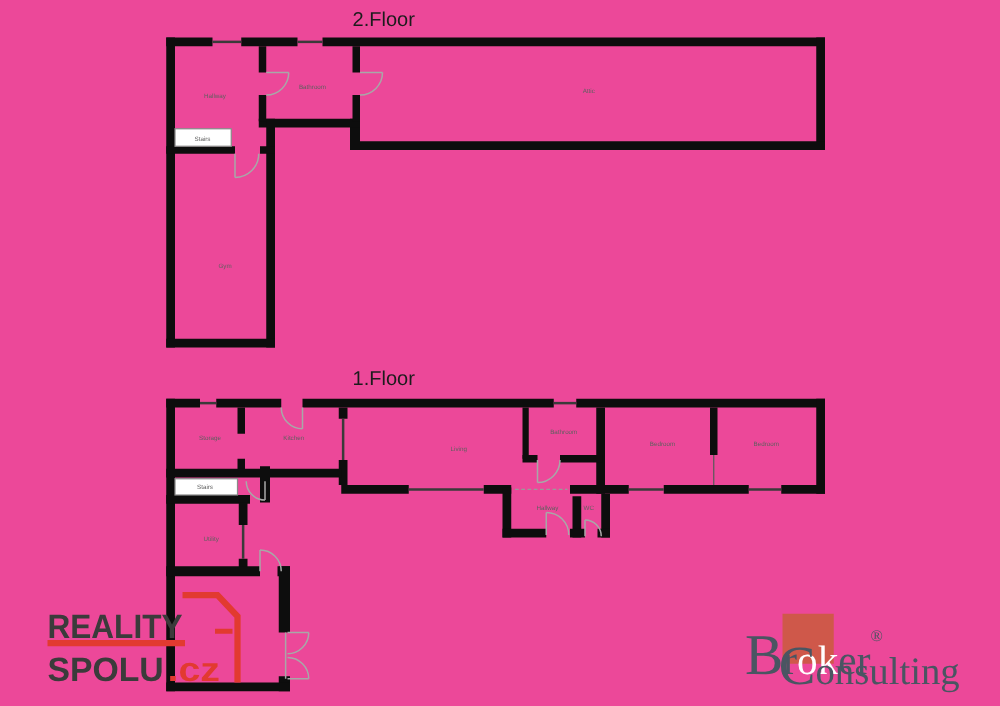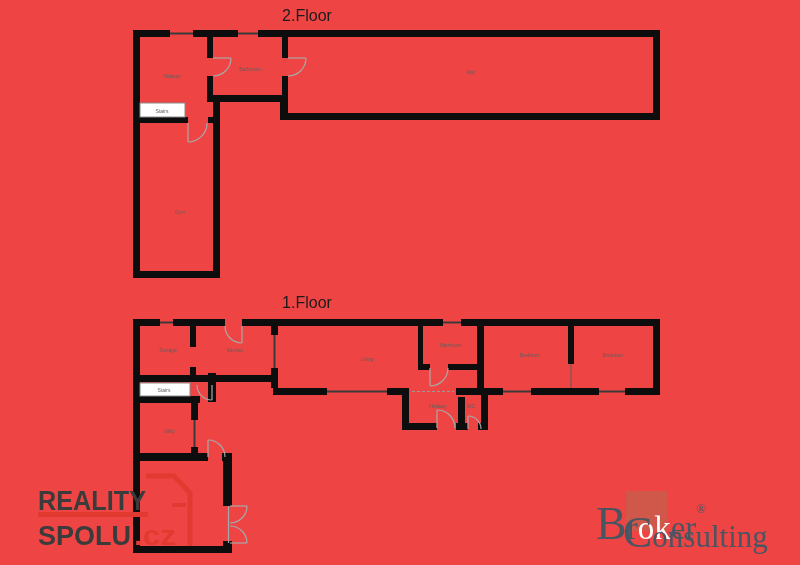--- a/index.html
+++ b/index.html
@@ -1,16 +1,16 @@
 <!DOCTYPE html>
 <html><head>
 <meta charset="utf-8">
 <style>
   html,body{margin:0;padding:0;background:#fff;}
-  .canvas{position:relative;width:800px;height:565px;background:#ef4444;overflow:hidden;
+  .canvas{position:relative;width:800px;height:565px;background:#ec4899;overflow:hidden;
           font-family:"Liberation Sans",sans-serif;}
   svg{position:absolute;left:0;top:0;}
   .floor-title{font-family:"Liberation Sans",sans-serif;font-size:16px;fill:#1c1c1c;}
   .room-label{font-family:"Liberation Sans",sans-serif;font-size:5px;fill:#606060;text-anchor:middle;}
   .wall{fill:#0d0d0d;}
   .win{stroke:#3a3a3a;stroke-width:2;}
   .win-thin{stroke:#5a5a5a;stroke-width:1;}
   .door{stroke:#a8a8a8;stroke-width:1.2;fill:none;}
   .dash{stroke:#9a9a9a;stroke-width:1;stroke-dasharray:3 2;fill:none;}
   .stairs-box{fill:#ffffff;stroke:#8a8a8a;stroke-width:1;}

